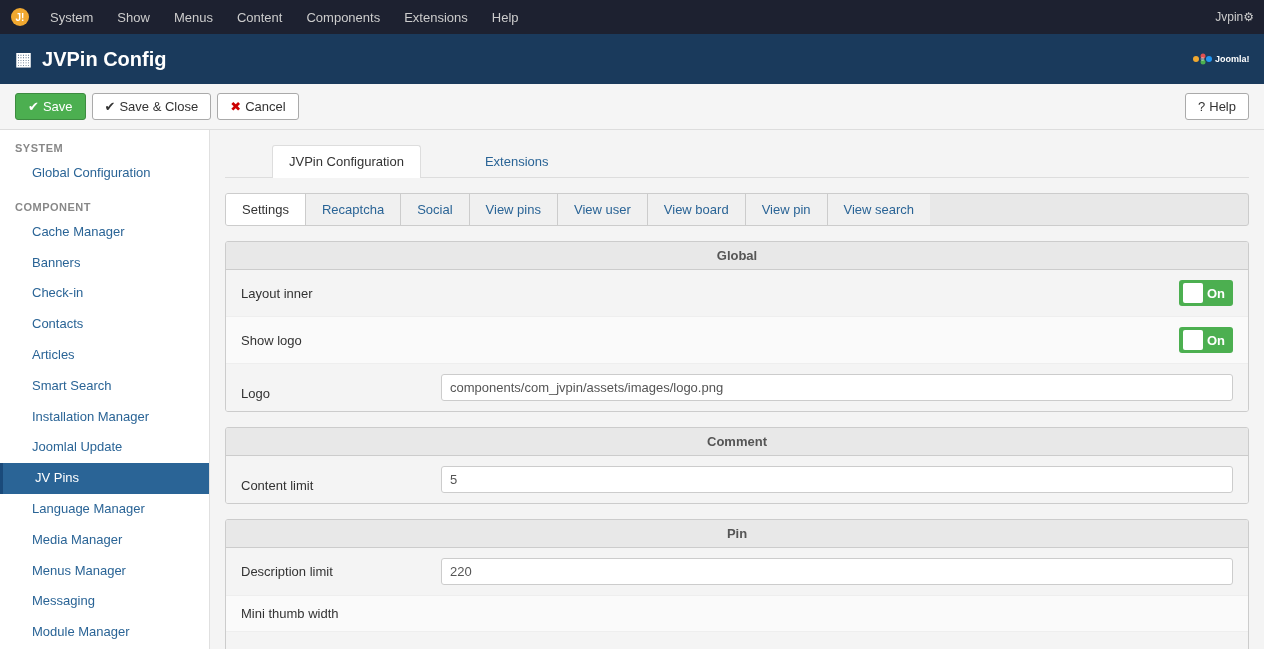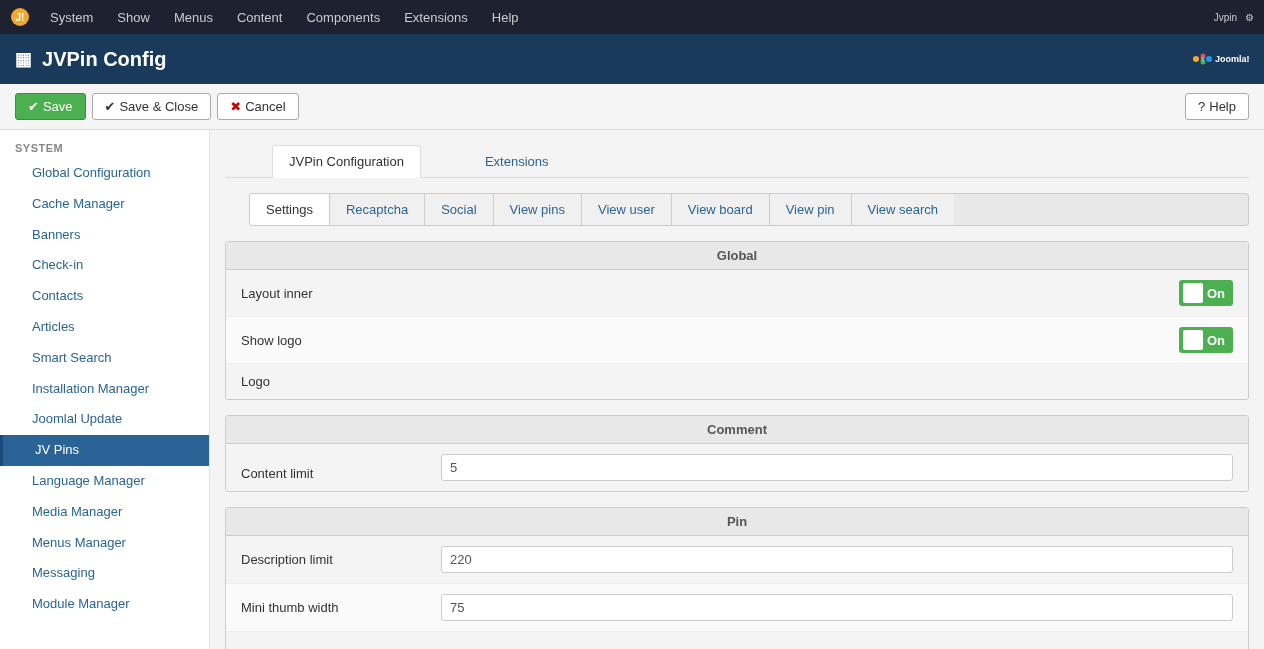--- a/index.html
+++ b/index.html
@@ -18,21 +18,21 @@
     }
     .top-nav .joomla-logo-small {
       width: 20px; height: 20px; margin-right: 10px;
       display: flex; align-items: center; justify-content: center;
     }
     .top-nav nav { display: flex; gap: 4px; flex: 1; }
     .top-nav nav span {
       padding: 0 10px; height: 34px; display: flex; align-items: center;
       cursor: pointer; color: #ccc; font-size: 13px;
     }
-    .top-nav .user-area { display: flex; align-items: center; gap: 8px; color: #ccc; font-size: 10px; justify-content: flex-end; }
+    .top-nav .user-area { display: flex; align-items: center; color: #ccc; font-size: 12px; justify-content: flex-end; }
     .top-nav .user-area span { cursor: pointer; }
 
     
     .header-bar {
       background: #1a3a5c;
       display: flex; align-items: center; justify-content: space-between;
       padding: 0 15px; height: 50px;
     }
     .header-bar .title-area { display: flex; align-items: center; gap: 10px; color: #fff; font-size: 20px; font-weight: bold; }
     .header-bar .title-icon { color: #fff; font-size: 18px; }
@@ -65,21 +65,21 @@
 
     
     .content-area { flex: 1; overflow-y: auto; padding: 15px; }
 
     
     .tab-bar { display: flex; border-bottom: 1px solid #ddd; margin-bottom: 15px; }
     .tab { padding: 8px 16px; cursor: pointer; font-size: 13px; color: #2a6496; border: 1px solid transparent; border-bottom: none; margin-left: 47px; }
     .tab.active { background: #fff; border-color: #ddd; border-bottom-color: #fff; color: #333; margin-bottom: -1px; border-radius: 3px 3px 0 0; }
 
     
-    .sub-tab-bar { display: flex; gap: 0; margin-bottom: 15px; background: #e8e8e8; border: 1px solid #ccc; border-radius: 3px; overflow: hidden; margin-left: 24px; }
+    .sub-tab-bar { display: flex; gap: 0; margin-bottom: 15px; background: #e8e8e8; border: 1px solid #ccc; border-radius: 3px; overflow: hidden; }
     .sub-tab { padding: 8px 16px; cursor: pointer; font-size: 13px; color: #2a6496; border-right: 1px solid #ccc; background: #f0f0f0; }
     .sub-tab:last-child { border-right: none; }
     .sub-tab.active { background: #fff; color: #333; }
     .section-divider { border: 1px solid #ccc; border-radius: 3px; overflow: hidden; margin-bottom: 15px; }
     .section-title-row { background: #e8e8e8; text-align: center; padding: 6px; font-size: 13px; font-weight: bold; color: #555; border-bottom: 1px solid #ccc; }
     .form-row { display: flex; align-items: center; padding: 10px 15px; border-bottom: 1px solid #eee; background: #fafafa; }
     .form-row:last-child { border-bottom: none; align-items: flex-end; }
     .form-row:nth-child(even) { background: #f4f4f4; }
     .form-label { flex: 0 0 200px; color: #333; font-size: 13px; }
     .form-value { flex: 1; }
@@ -165,20 +165,21 @@
 </div>
 
 <div class="main-layout">
 
   <div class="sidebar">
     <div class="sidebar-section-title">SYSTEM</div>
     <div class="sidebar-item">
       <a>Global Configuration</a>
     </div>
 
+    <div class="sidebar-section-title">COMPONENT</div>
     <div class="sidebar-item">
       <a>Cache Manager</a>
     </div>
     <div class="sidebar-item">
       <a>Banners</a>
     </div>
     <div class="sidebar-item">
       <a>Check-in</a>
     </div>
     <div class="sidebar-item">
@@ -253,20 +254,23 @@
         <div class="form-label">Show logo</div>
         <div class="form-value toggle-btn">
           <div class="toggle-switch">
             <div class="knob"></div>
             <span class="label">On</span>
           </div>
         </div>
       </div>
       <div class="form-row">
         <div class="form-label">Logo</div>
+        <div class="form-value">
+          <input class="form-input" type="text" value="components/com_jvpin/assets/images/logo.png" style="">
+        </div>
       </div>
     </div>
 
     <div class="section-divider">
       <div class="section-title-row">Comment</div>
       <div class="form-row">
         <div class="form-label">Content limit</div>
         <div class="form-value">
           <input class="form-input" type="text" value="5" style="">
         </div>
@@ -276,23 +280,20 @@
     <div class="section-divider">
       <div class="section-title-row">Pin</div>
       <div class="form-row">
         <div class="form-label">Description limit</div>
         <div class="form-value">
           <input class="form-input" type="text" value="220" style="">
         </div>
       </div>
       <div class="form-row">
         <div class="form-label">Mini thumb width</div>
-        <div class="form-value">
-          <input class="form-input" type="text" value="75" style="">
-        </div>
       </div>
       <div class="form-row">
         
         
       </div>
 
     </div>
 
   </div>
 </div>

